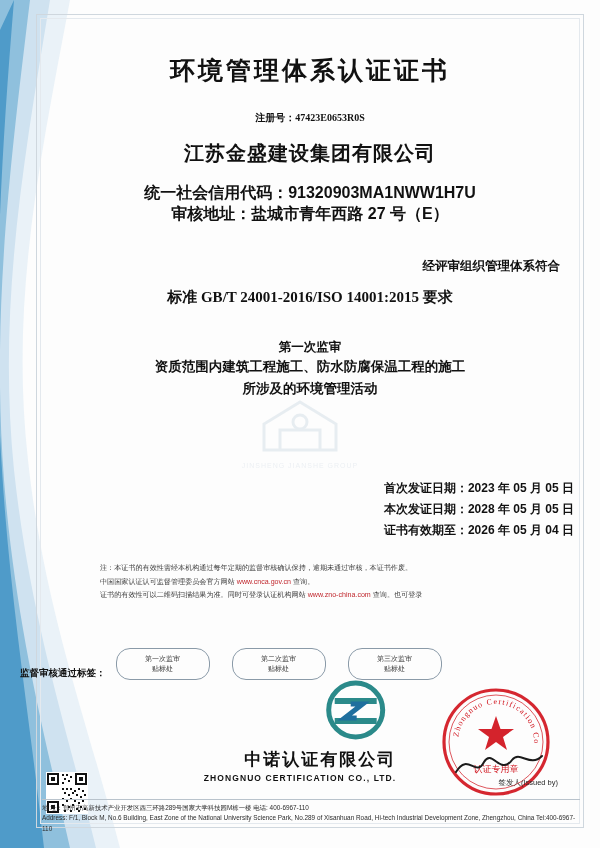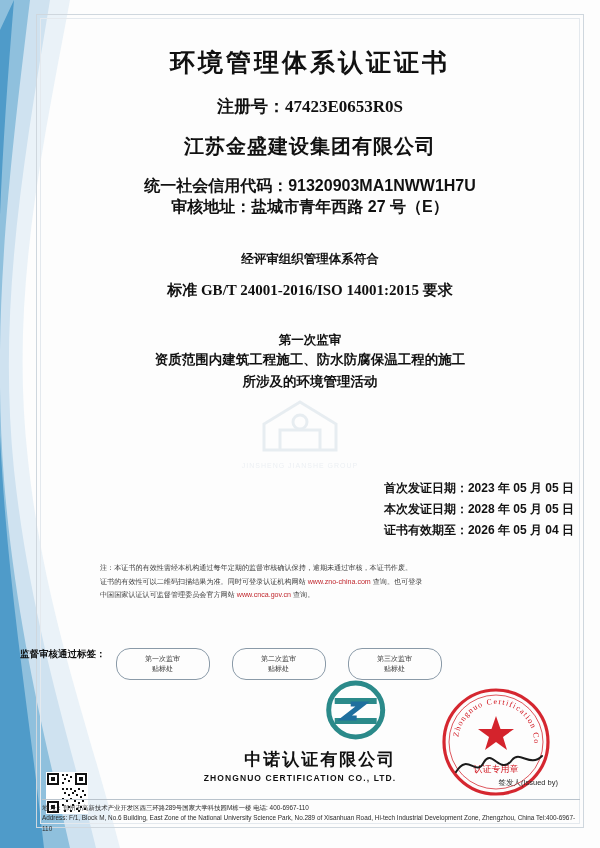--- a/index.html
+++ b/index.html
@@ -22,44 +22,44 @@
   }
   .border-frame{
     position:absolute;left:36px;top:14px;width:546px;height:812px;
     border:1px solid #cfd7de;
   }
   .border-frame2{
     position:absolute;left:40px;top:18px;width:538px;height:804px;
     border:1px solid #e4e9ee;
   }
   .content{
-    position:absolute;left:60px;top:30px;width:500px;height:780px;
+    position:absolute;left:60px;top:38px;width:500px;height:780px;
     text-align:center;
   }
   .title{
     font-family:"DejaVu Sans","Liberation Sans",sans-serif;
     font-size:25px;font-weight:bold;letter-spacing:3px;color:#111;
     margin-top:16px;
   }
   .reg-no{
-    margin-top:16px;font-size:17px;font-weight:bold;color:#111;
+    margin-top:24px;font-size:10px;font-weight:bold;color:#111;
     font-family:"Liberation Serif","DejaVu Serif",serif;
   }
   .hereby{
     margin-top:17px;font-size:13px;font-weight:bold;color:#111;
   }
   .company{
     margin-top:15px;font-size:20px;font-weight:bold;letter-spacing:1px;color:#111;
   }
   .info{
     margin-top:15px;font-size:16px;font-weight:bold;color:#111;line-height:21px;
   }
   .info div{white-space:nowrap;}
   .conform{
-    margin-top:34px;font-size:12.5px;font-weight:bold;color:#111;
+    margin-top:34px;font-size:12.5px;font-weight:bold;color:#111;text-align:right;
   }
   .standard{
     margin-top:13px;font-size:15px;font-weight:bold;color:#111;
     font-family:"Liberation Serif","DejaVu Serif",serif;
   }
   .scope-title{
     margin-top:32px;font-size:12.5px;font-weight:bold;color:#111;
   }
   .scope-body{
     font-size:13.5px;font-weight:bold;color:#111;line-height:22px;
@@ -75,21 +75,21 @@
     position:absolute;right:26px;top:478px;text-align:right;
     font-size:12px;font-weight:bold;color:#111;line-height:21px;
   }
   .notes{
     position:absolute;left:100px;right:12px;top:562px;text-align:left;
     font-size:7.1px;color:#3a3a3a;line-height:13.5px;
   }
   .notes .red{color:#c0272d;}
   .stamps{
     position:absolute;left:20px;top:648px;width:470px;
-    display:flex;align-items:flex-start;
+    display:flex;align-items:flex-end;
   }
   .stamp-label{
     font-size:9.5px;font-weight:bold;color:#111;white-space:nowrap;margin-right:10px;
   }
   .stamp-box{
     width:92px;height:30px;border:1px solid #8a9aa8;border-radius:14px;
     margin-right:22px;display:flex;flex-direction:column;
     align-items:center;justify-content:center;
     font-size:7px;color:#333;line-height:10px;
   }
@@ -167,24 +167,24 @@
 
   <div class="dates">
     <div>首次发证日期：2023 年 05 月 05 日</div>
     <div>本次发证日期：2028 年 05 月 05 日</div>
     <div>证书有效期至：2026 年 05 月 04 日</div>
   </div>
 
   <div class="notes">
     <div><span>注：本证书的有效性需经本机构通过每年定期的监督审核确认保持，逾期未通过审核，本证书作废。</span></div>
     <div>
+      <span>中国国家认证认可监督管理委员会官方网站 </span><span class="red">www.cnca.gov.cn</span><span> 查询。</span>
+    </div>
+    <div>
       <span>证书的有效性可以二维码扫描结果为准。同时可登录认证机构网站 </span><span class="red">www.zno-china.com</span><span> 查询。也可登录</span>
-    </div>
-    <div>
-      <span>中国国家认证认可监督管理委员会官方网站 </span><span class="red">www.cnca.gov.cn</span><span> 查询。</span>
     </div>
   </div>
 
   <div class="stamps">
     <div class="stamp-label">监督审核通过标签：</div>
     <div class="stamp-box">
       <span>第一次监审</span>
       <span>贴标处</span>
     </div>
     <div class="stamp-box">

